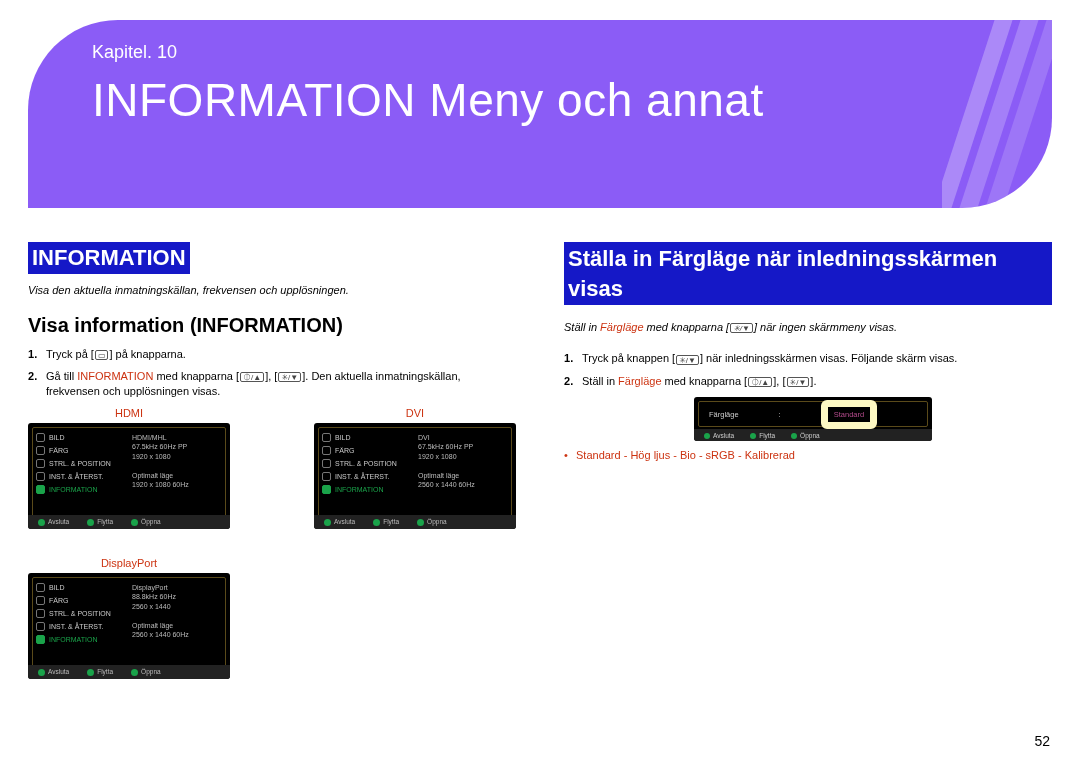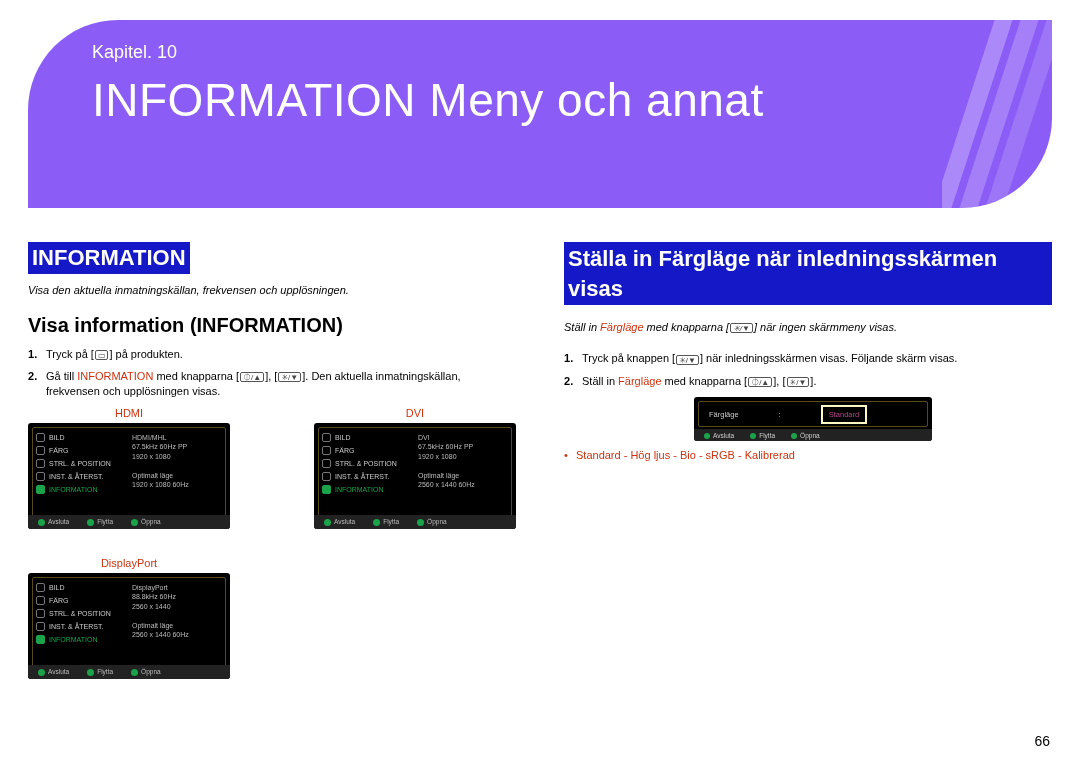--- a/index.html
+++ b/index.html
@@ -73,21 +73,21 @@
   .osd-foot  { position:absolute; left:0; right:0; bottom:0; height:14px; background:#222; display:flex; align-items:center; gap:18px; padding:0 10px; }
   .osd-foot i { width:7px; height:7px; border-radius:50%; background:#1aa34a; display:inline-block; margin-right:3px; vertical-align:middle;}
   .osd-foot span { font-size:6.5px; color:#bbb; }
 
   
   .mini {
     width: 238px; height: 44px; background:#000; border-radius:3px; margin: 6px 0 8px 130px;
     position:relative; font-size:7.5px; color:#ccc; overflow:hidden;
   }
   .mini-inner { position:absolute; inset:4px 4px 14px 4px; border:1px solid #5a4a1a; border-radius:2px; display:flex; align-items:center; padding:0 10px; gap:40px;}
-  .mini-val { color:#b24a8a; padding:3px 6px; border:2px solid #fef9c3; border-radius:0;}
+  .mini-val { color:#b24a8a; padding:3px 6px; border:7px solid #fef9c3; border-radius:6px;}
   .mini-foot{ position:absolute; left:0; right:0; bottom:0; height:12px; background:#222; display:flex; align-items:center; gap:16px; padding:0 10px;}
   .mini-foot i{ width:6px;height:6px;border-radius:50%;background:#1aa34a;display:inline-block;margin-right:3px;vertical-align:middle;}
   .mini-foot span{font-size:6.5px;}
 
   .bullet { font-size:11px; color:#c31; padding-left:12px; position:relative; }
   .bullet::before { content:"•"; position:absolute; left:0; color:#c31; }
 
   .pagenum { position:absolute; right:30px; bottom:14px; font-size:14px; }
 </style>
 </head>
@@ -107,21 +107,21 @@
 
   <div class="cols">
 
     <div class="col">
       <h2 class="sec-h2">INFORMATION</h2>
       <p class="lead">Visa den aktuella inmatningskällan, frekvensen och upplösningen.</p>
       <h3 class="sub-h3">Visa information (INFORMATION)</h3>
 
       <ol class="steps">
         <li>
-          <span>Tryck på [</span><span class="ico">▭</span><span>] på produkten.</span>
+          <span>Tryck på [</span><span class="ico">▭</span><span>] på knapparna.</span>
         </li>
         <li>
           <span>Gå till </span><span class="kw">INFORMATION</span><span> med knapparna [</span><span class="ico">⏀/▲</span><span>], [</span><span class="ico">✳/▼</span><span>]. Den aktuella inmatningskällan, frekvensen och upplösningen visas.</span>
         </li>
       </ol>
 
       <div class="thumbs">
 
         <div class="thumb">
           <div class="thumb-label">HDMI</div>
@@ -277,14 +277,14 @@
           <span><i></i><span>Avsluta</span></span>
           <span><i></i><span>Flytta</span></span>
           <span><i></i><span>Öppna</span></span>
         </div>
       </div>
 
       <p class="bullet">Standard - Hög ljus - Bio - sRGB - Kalibrerad</p>
     </div>
   </div>
 
-  <div class="pagenum">66</div>
+  <div class="pagenum">52</div>
 </div>
 
 </body></html>

